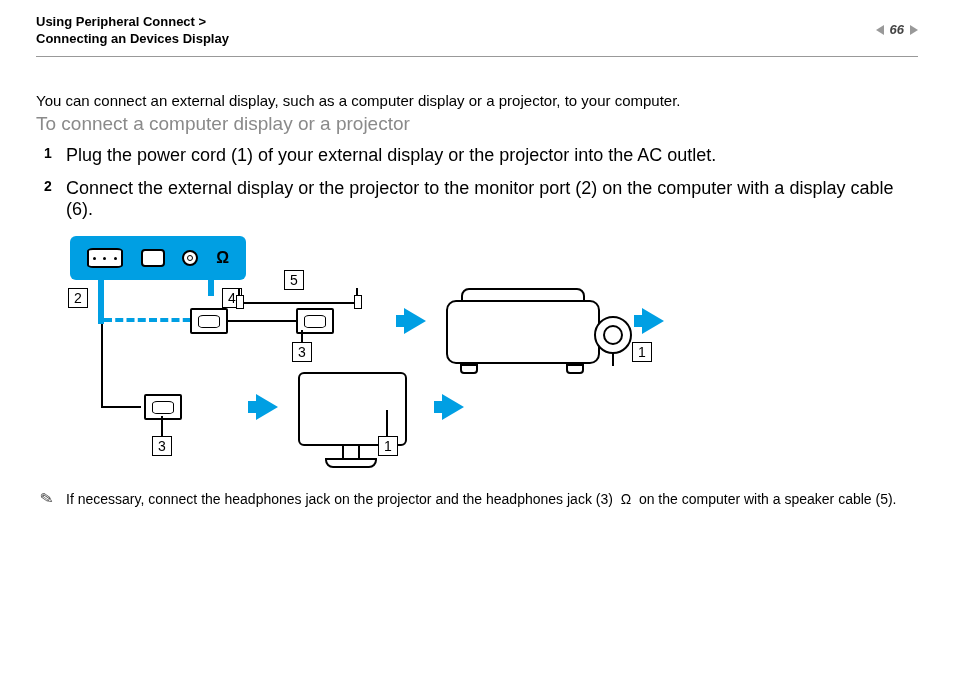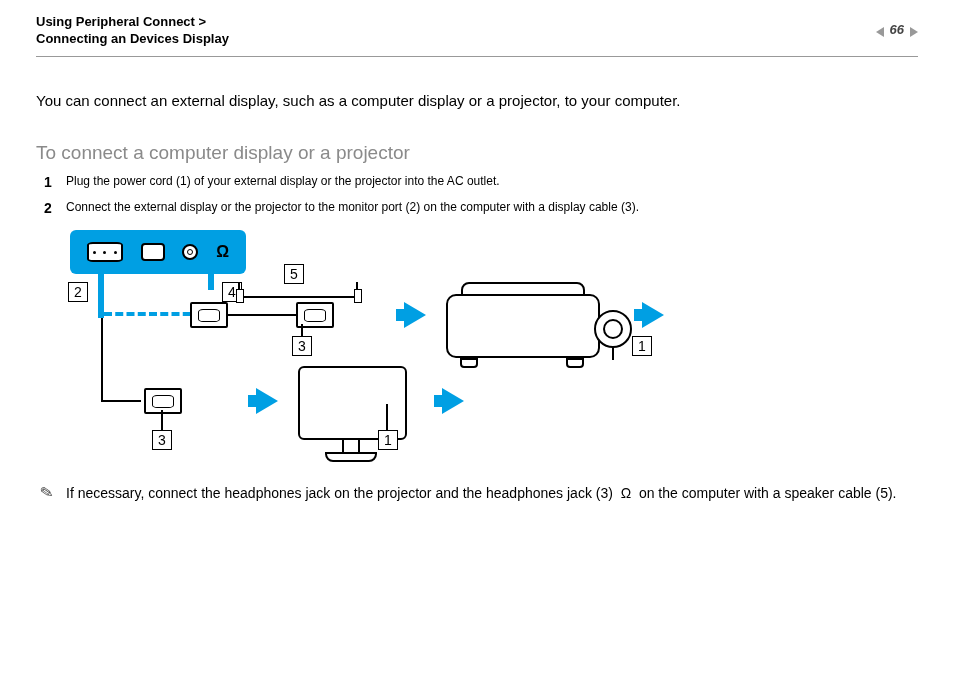--- a/index.html
+++ b/index.html
@@ -22,21 +22,21 @@
     justify-content: space-between;
     align-items: flex-start;
     font-size: 13px;
     font-weight: bold;
     color: #000;
   }
   .breadcrumb-line1 { display: inline; }
   .breadcrumb-line2 { display: block; margin-top: 2px; }
   .page-nav {
     display: flex;
-    align-items: flex-end;
+    align-items: center;
     gap: 6px;
     margin-top: 8px;
   }
   .page-num { font-style: italic; font-size: 13px; font-weight: bold; color:#434343;}
   .nav-triangle-left, .nav-triangle-right {
     width: 0; height: 0; display: inline-block;
     border-top: 5px solid transparent;
     border-bottom: 5px solid transparent;
   }
   .nav-triangle-left { border-right: 8px solid #999; }
@@ -55,38 +55,38 @@
     left: 36px;
     right: 36px;
   }
   h1.title {
     margin: 0 0 10px 0;
     font-size: 23px;
     font-weight: normal;
     color: #1b1bd0;
   }
   p.intro {
-    margin: 0 0 33px 0;
+    margin: 0 0 4px 0;
     font-size: 15px;
   }
   h2.subtitle {
     margin: 0 0 10px 0;
     font-size: 19px;
     font-weight: normal;
     color: #8a8a8a;
   }
   ol.steps {
     margin: 0;
     padding: 0 0 0 8px;
     list-style: none;
     counter-reset: step;
   }
   ol.steps li {
     counter-increment: step;
-    font-size: 12px;
+    font-size: 18px;
     margin: 0 0 12px 0;
     padding-left: 22px;
     position: relative;
   }
   ol.steps li::before {
     content: counter(step);
     position: absolute;
     left: 0;
     top: 0;
     font-weight: bold;
@@ -227,21 +227,21 @@
     <span class="nav-triangle-right"></span>
   </div>
 </div>
 <div class="hr"></div>
 
 <div class="content">
   <p class="intro">You can connect an external display, such as a computer display or a projector, to your computer.</p>
   <h2 class="subtitle">To connect a computer display or a projector</h2>
   <ol class="steps">
     <li>Plug the power cord (1) of your external display or the projector into the AC outlet.</li>
-    <li>Connect the external display or the projector to the monitor port (2) on the computer with a display cable (3).</li>
+    <li>Connect the external display or the projector to the monitor port (2) on the computer with a display cable (6).</li>
   </ol>
 
   <div class="diagram">
 
     <div class="port-panel">
       <span class="vga-port">
         <span class="vga-dots"></span>
           <span class="vga-dots"></span>
           <span class="vga-dots"></span>
       </span>

